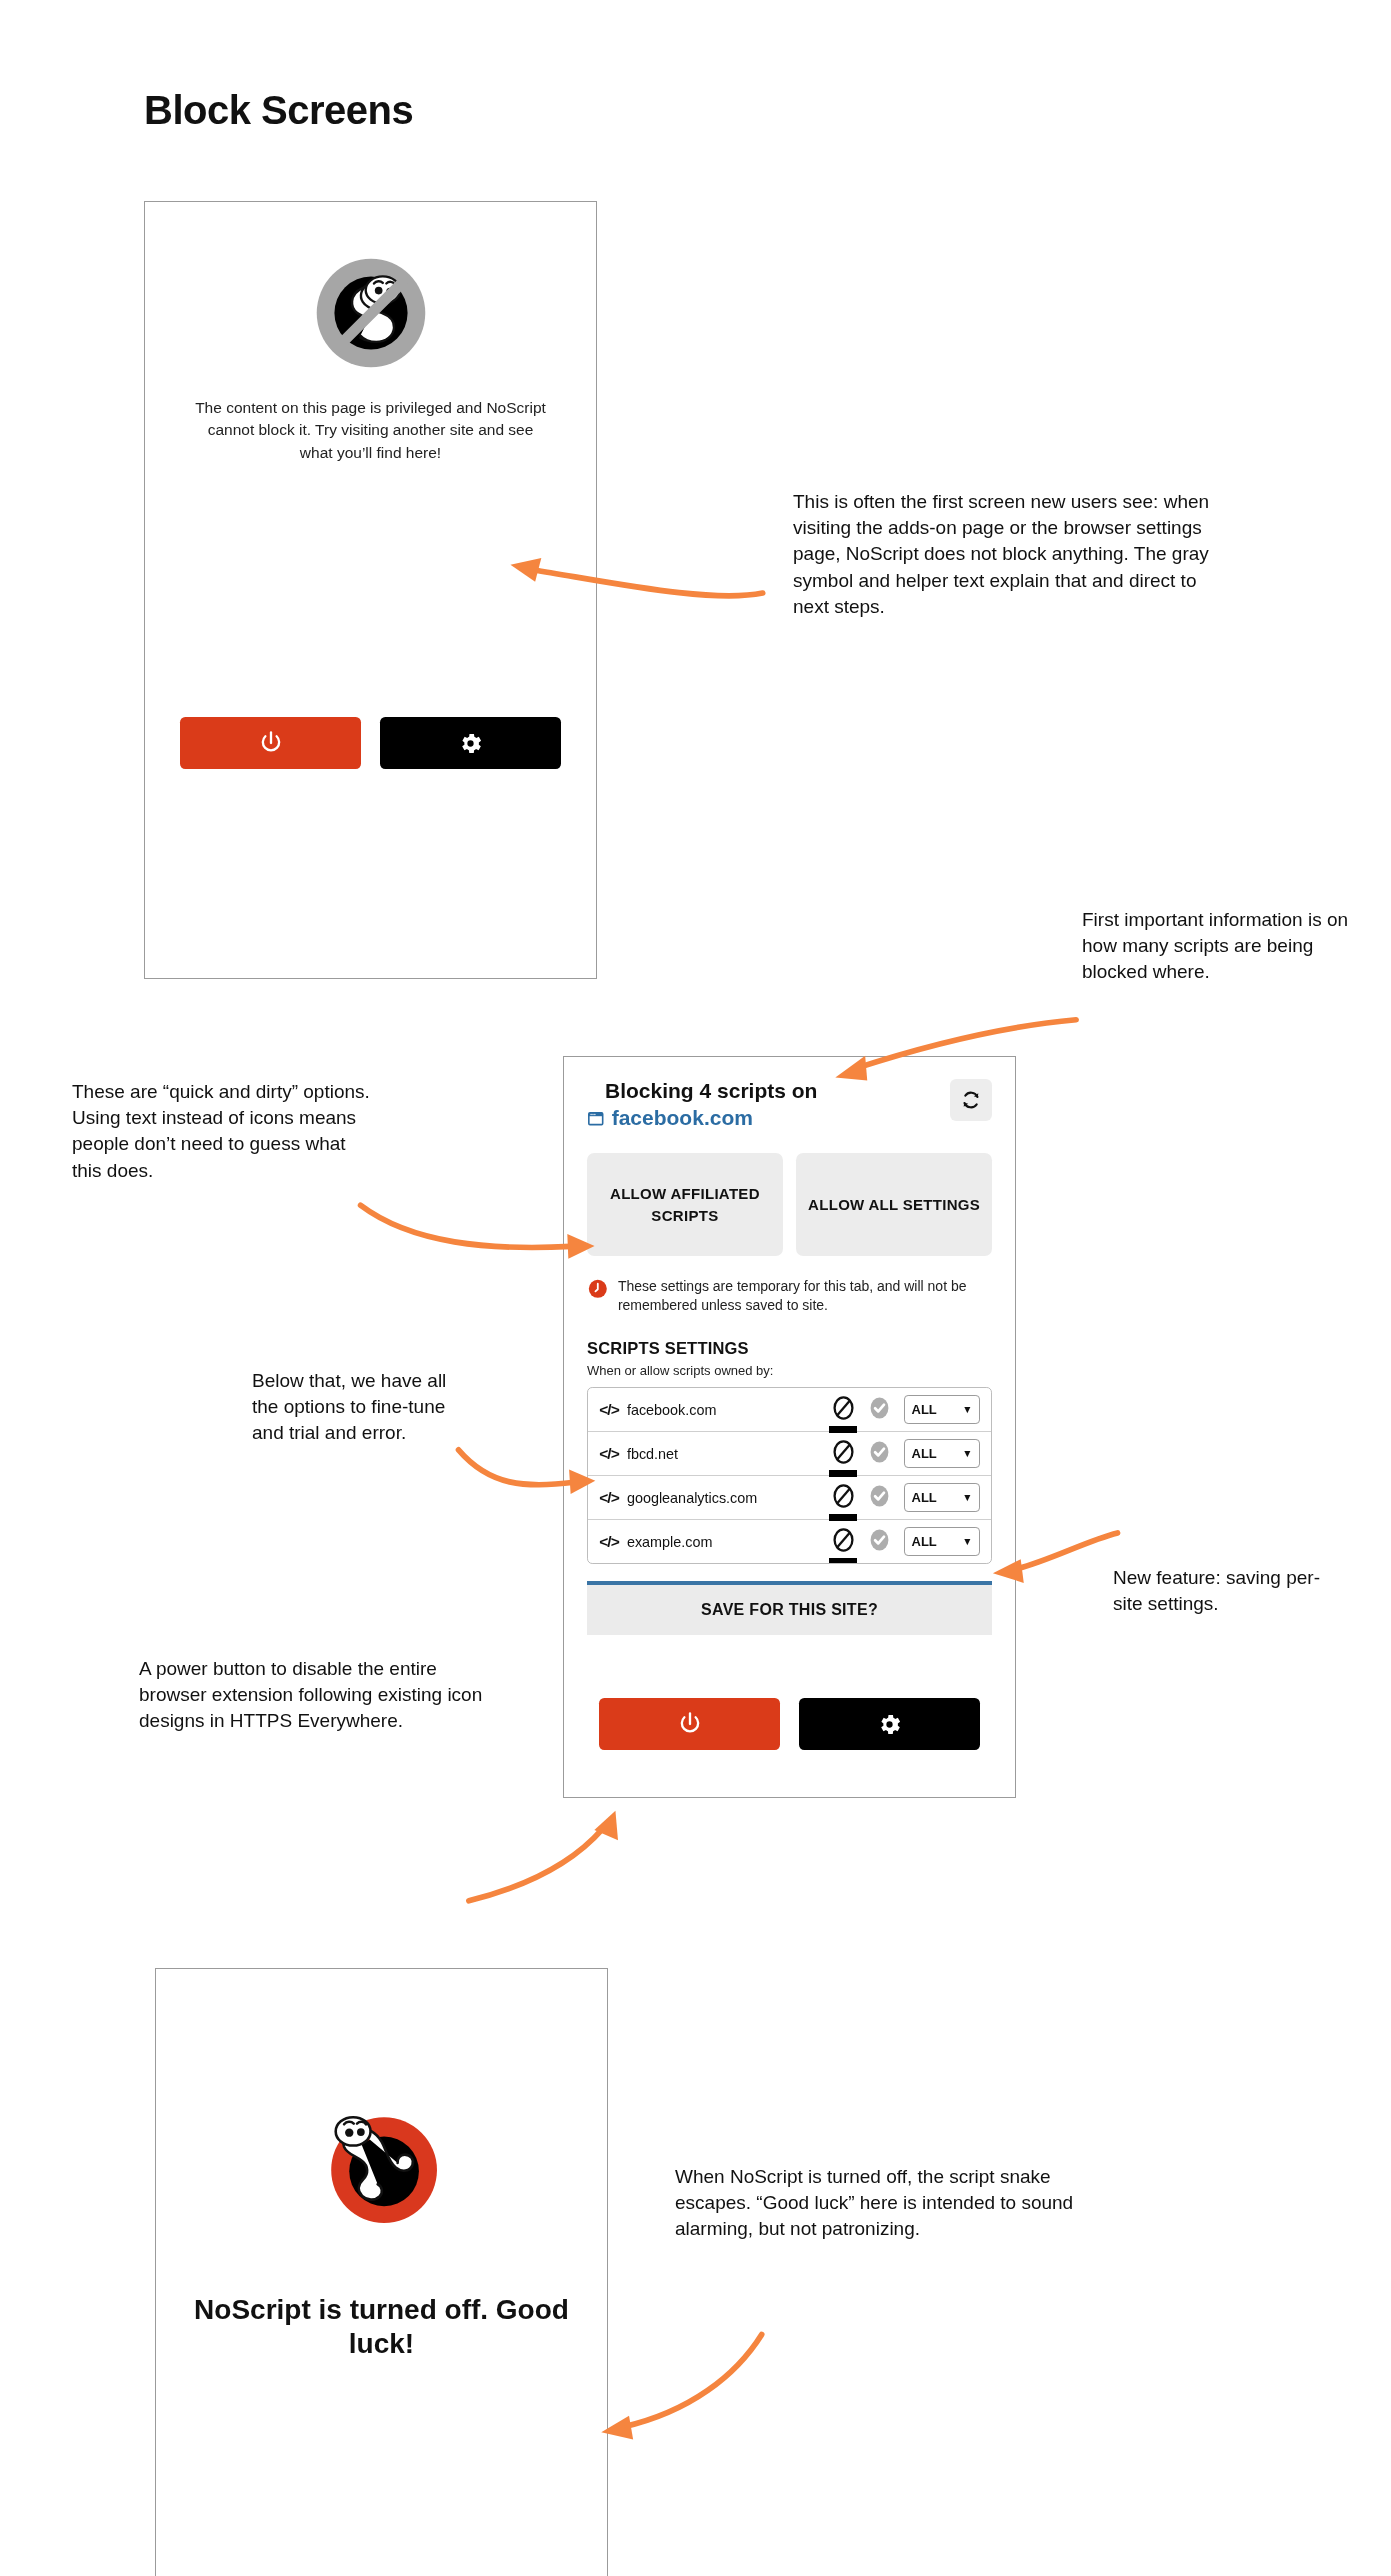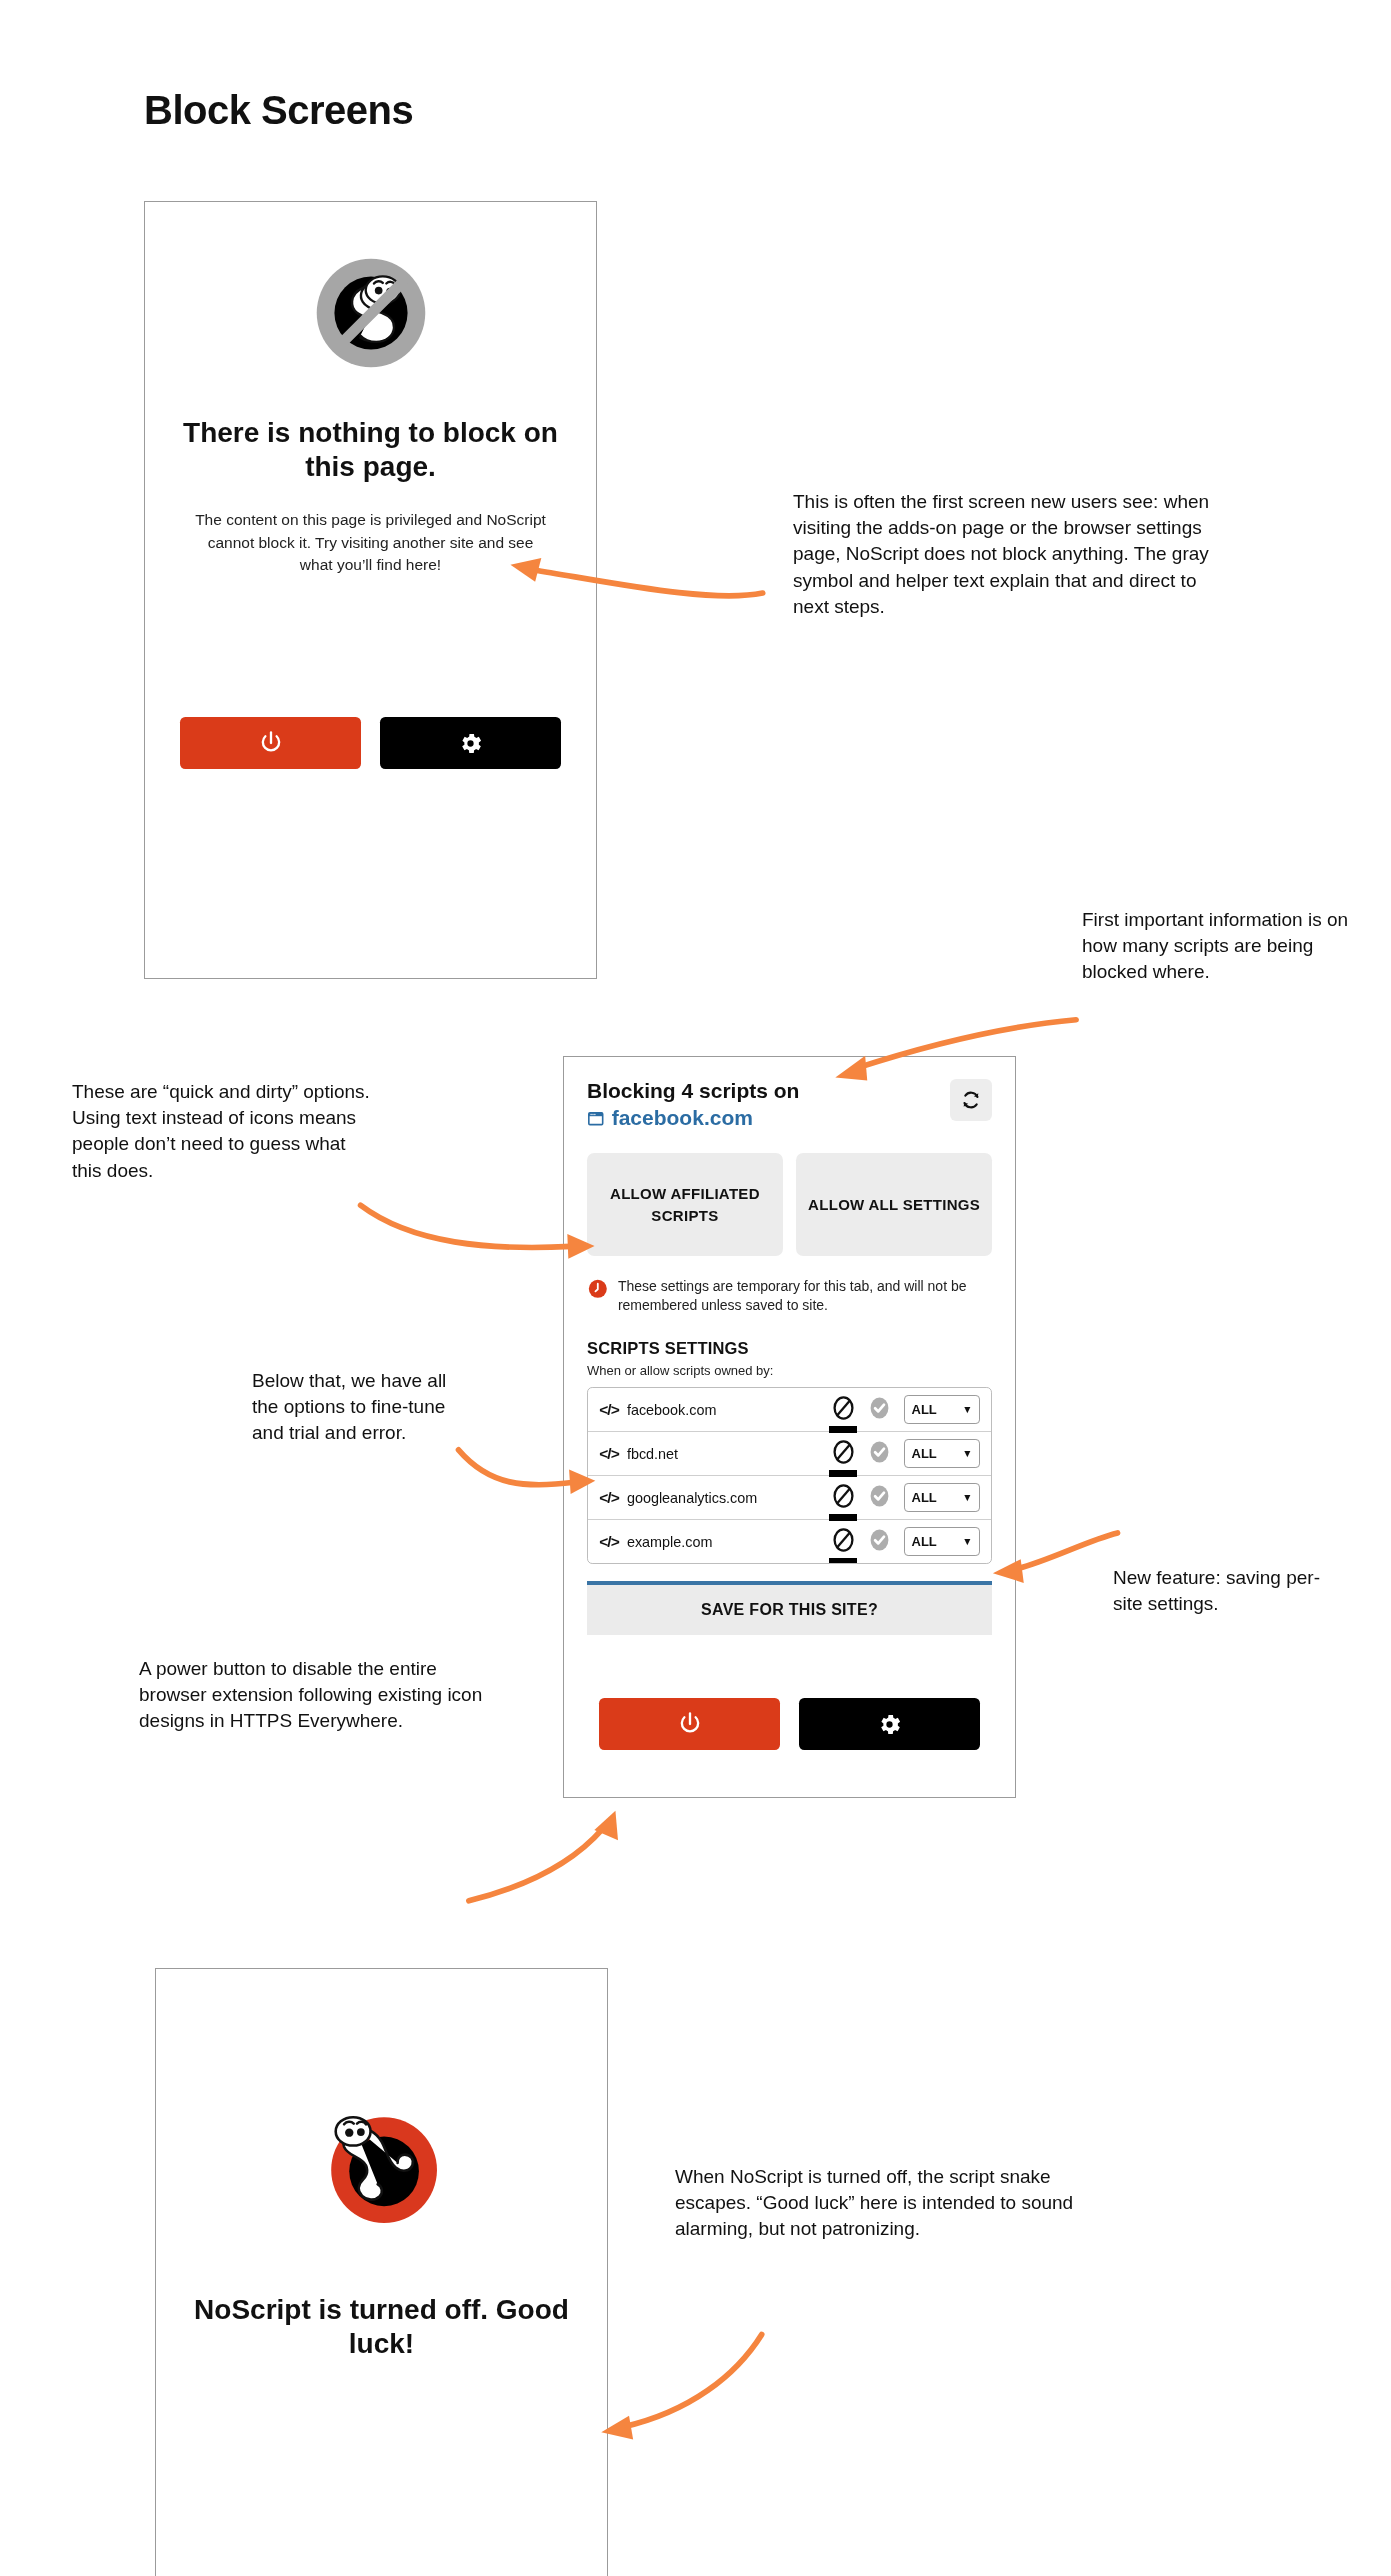--- a/index.html
+++ b/index.html
@@ -43,21 +43,21 @@
     width:181px;height:52px;border:none;border-radius:5.2px;
     display:flex;align-items:center;justify-content:center;cursor:pointer;
   }
   .btn-power-on{background:#da3b19;}
   .btn-settings{background:#000;}
   .glyph{display:block;}
 
   
   .p2-pad{padding:21.6px 23px 0 23px;}
   .p2-header{display:flex;align-items:flex-start;justify-content:space-between;}
-  .p2-title{font-size:21px;font-weight:bold;color:#111;line-height:1.18;}
+  .p2-title{font-size:21px;font-weight:bold;color:#111;line-height:1.18;margin-left:18px;}
   .p2-site-line{display:flex;align-items:center;gap:7.2px;margin-top:3.1px;}
   .p2-site{font-size:21px;font-weight:bold;color:#2b6ca3;}
   .reload-btn{
     width:42px;height:42px;background:#ededed;border-radius:6.2px;border:none;
     display:flex;align-items:center;justify-content:center;cursor:pointer;flex:none;
   }
   .quick-row{display:flex;gap:13.4px;margin-top:23px;}
   .quick-btn{
     flex:1;background:#ececec;border:none;border-radius:7.2px;
     min-height:103px;display:flex;align-items:center;justify-content:center;
@@ -127,21 +127,20 @@
       <path d="M118 58c-22-10-48 2-50 22-2 18 14 24 30 30 14 5 24 10 22 22-2 14-22 20-38 10" fill="#fff" stroke="#111" stroke-width="4" stroke-linecap="round" stroke-linejoin="round"></path>
       <path d="M126 54c-8-7-22-8-32-2-11 7-14 20-8 29 6 10 20 14 32 19 13 5 22 13 21 25-1 14-14 24-30 24-11 0-21-4-27-11" fill="#fff" stroke="#111" stroke-width="4" stroke-linecap="round" stroke-linejoin="round"></path>
       <ellipse cx="120" cy="61" rx="29" ry="23" fill="#fff" stroke="#111" stroke-width="4"></ellipse>
       <circle cx="113" cy="62" r="6.5" fill="#111"></circle>
       <circle cx="132" cy="63" r="6" fill="#111"></circle>
       <path d="M105 50c4-5 11-5 15-1M126 50c4-4 11-4 14 1" stroke="#111" stroke-width="4" fill="none" stroke-linecap="round"></path>
       <rect x="92" y="20" width="18" height="165" rx="2" fill="#a6a6a6" transform="rotate(45 100 100)"></rect>
     </svg>
   </div>
 
-  <div class="headline" style="margin-top:44px;">There is nothing to block on this page.</div>
   <div class="subtext">The content on this page is privileged and NoScript cannot block it. Try visiting another site and see what you’ll find here!</div>
 
   <div class="btn-row" style="top:515px;">
     <button class="big-btn btn-power-on">
       <svg class="glyph" width="28" height="28" viewBox="0 0 24 24">
         <path d="M12 3v9" stroke="#fff" stroke-width="2" stroke-linecap="round" fill="none"></path>
         <path d="M7.2 6.2a7 7 0 1 0 9.6 0" stroke="#fff" stroke-width="2" fill="none" stroke-linecap="round"></path>
       </svg>
     </button>
     <button class="big-btn btn-settings">

